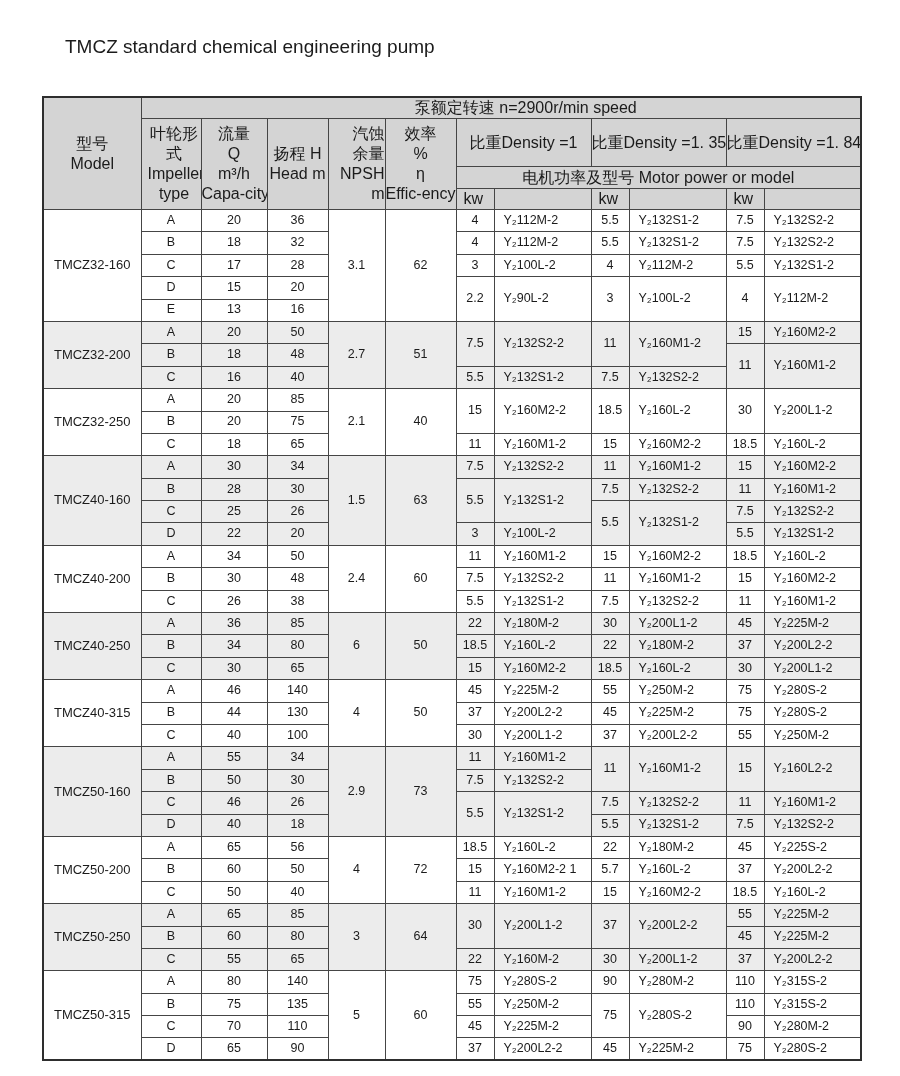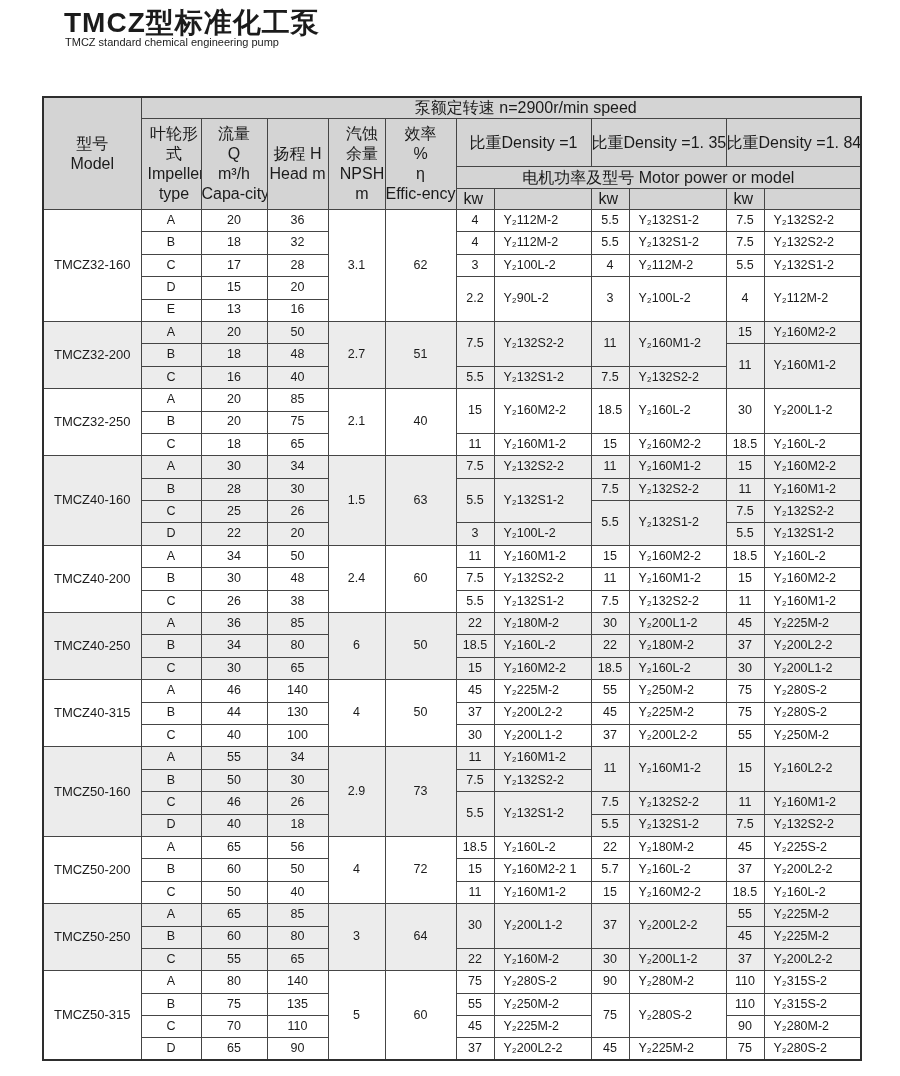--- a/index.html
+++ b/index.html
@@ -1,46 +1,45 @@
 <!DOCTYPE html>
 <html style="--header-bg: #d4d4d4; --shade-bg: #ececec;"><head>
 <meta charset="utf-8">
 <style>
   html,body{margin:0;padding:0;background:#fff;}
   body{width:900px;height:1076px;position:relative;
        font-family:"Liberation Sans","DejaVu Sans",sans-serif;color:#1b1b1b;}
   .page{position:absolute;inset:0;background:#fff;}
   .title{position:absolute;left:64px;top:4px;margin:0;font-size:28px;font-weight:bold;letter-spacing:1px;}
-  .subtitle{position:absolute;left:65px;top:36px;font-size:11px;}
+  .subtitle{position:absolute;left:65px;top:36px;font-size:19px;}
   .section-bar{position:absolute;left:44px;top:54px;width:818px;height:25px;line-height:25px;
        padding-left:13px;box-sizing:border-box;font-size:17px;
        background:linear-gradient(90deg,#a2a2a2 0%,#c9c9c9 38%,#efefef 65%,#ffffff 80%);}
   table.perf{position:absolute;left:42px;top:96px;width:818px;border-collapse:collapse;
        table-layout:fixed;border:2px solid #2e2e2e;}
   th,td{border:1px solid #454545;text-align:center;vertical-align:middle;
        padding:0;font-size:12.5px;font-weight:normal;overflow:hidden;white-space:nowrap;line-height:1.25;}
   thead th{background:var(--header-bg,#d4d4d4);font-size:16px;}
   thead tr:nth-child(1){height:18px;}
   thead tr:nth-child(2){height:48px;}
   thead tr:nth-child(3){height:22px;}
   thead tr:nth-child(4){height:21px;}
   tbody tr{height:22.4px;background:#fff;}
   tbody tr.shade td{background:var(--shade-bg,#ececec);}
   .th-left{text-align:center;padding-left:6px;}
-  .th-npsh{text-align:center;padding-left:11px;}
+  .th-npsh{text-align:right;padding-left:11px;}
   .th-kw{text-align:left;padding-left:7px;}
   .th-speed{text-align:center;padding-left:50px;}
   td.model{font-size:13px;margin-left:35px;}
   td.mm{text-align:left;padding-left:9px;}
 </style>
 </head>
 <body>
 
 <div class="page">
-  <h1 class="title">TMCZ型标准化工泵</h1>
   <div class="subtitle">TMCZ standard chemical engineering pump</div>
 
   <table class="perf">
     <colgroup>
       <col style="width:98px">
         <col style="width:60px">
         <col style="width:66px">
         <col style="width:61px">
       <col style="width:57px">
         <col style="width:71px">

